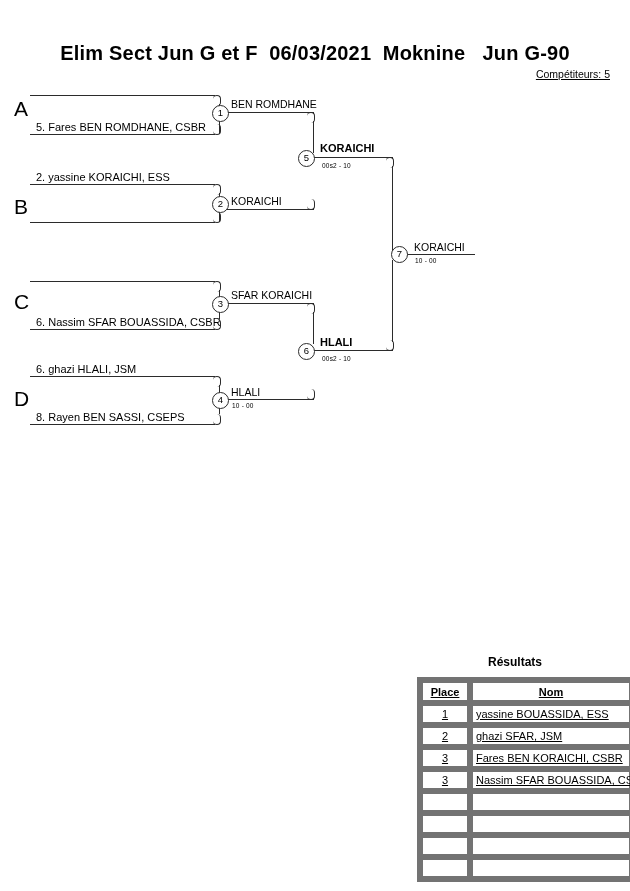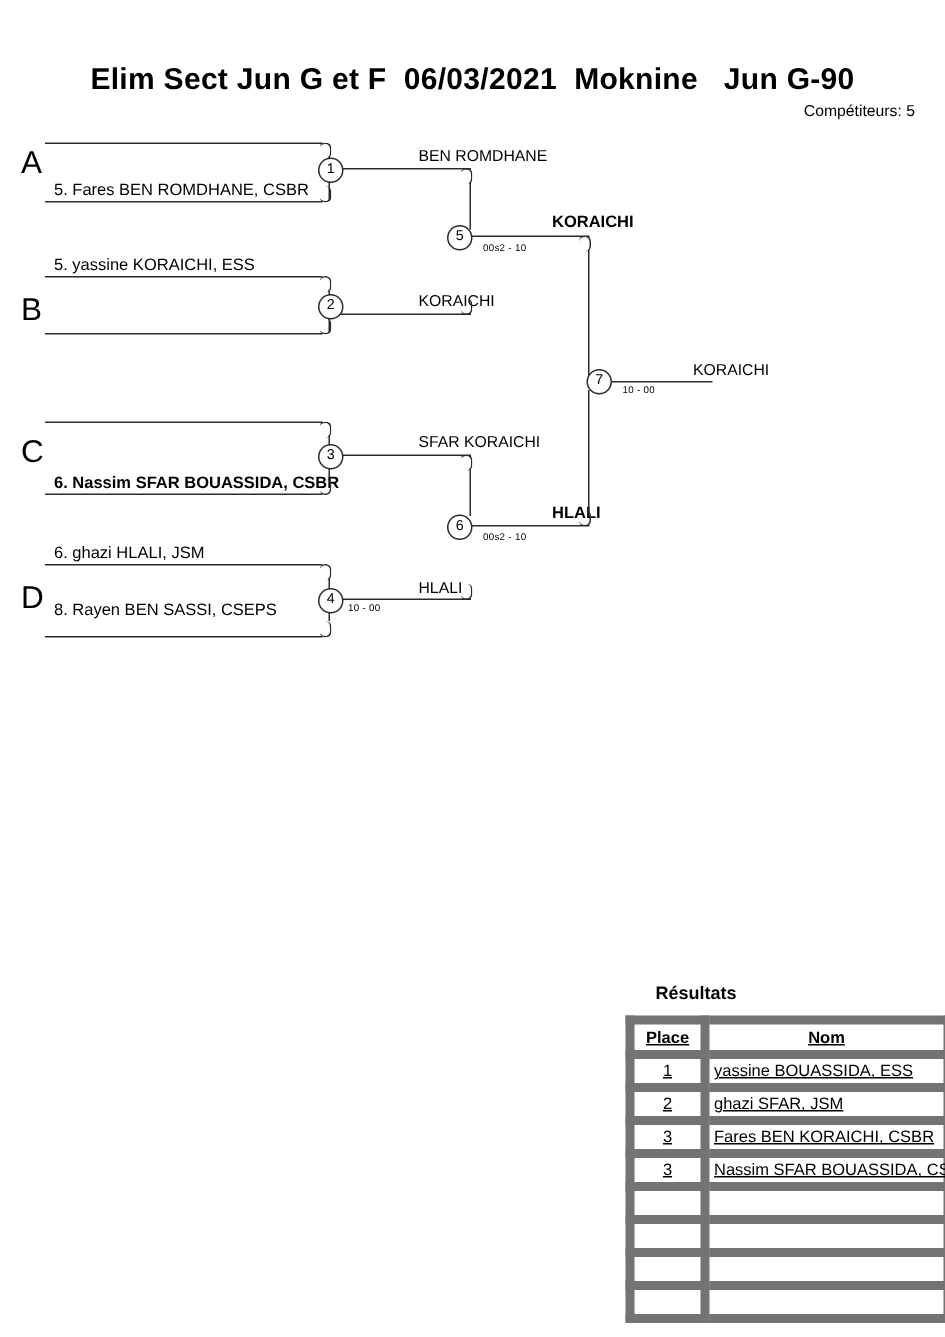--- a/index.html
+++ b/index.html
@@ -25,20 +25,21 @@
     font-size: 20px;
     font-weight: bold;
     letter-spacing: 0.2px;
     white-space: pre;
   }
   #competitors-count {
     position: absolute;
     right: 20px; top: 68px;
     font-size: 10.5px;
     text-align: right;
+    text-decoration: underline;
   }
 
   
   .hline {
     position: absolute;
     height: 0;
     border-top: 1.6px solid #2b2b2b;
   }
   .vline {
     position: absolute;
@@ -79,37 +80,37 @@
     line-height: 14px;
     text-align: center;
     z-index: 5;
   }
 
   .winner-name {
     position: absolute;
     font-size: 10.5px;
     white-space: nowrap;
     line-height: 1;
-    margin-left: 48px;
   }
   .winner-name.bold { font-weight: bold; font-size: 11px; }
 
   .score {
     position: absolute;
     font-size: 6.5px;
     white-space: nowrap;
     line-height: 1;
     letter-spacing: 0.2px;
   }
 
   
   #results-title {
     position: absolute;
-    left: 437px; top: 655px;
+    left: 421px; top: 655px;
     width: 188px;
+    text-align: center;
     font-size: 12px;
     font-weight: bold;
   }
   #results-table {
     position: absolute;
     left: 417px; top: 677px;
     border-collapse: collapse;
     table-layout: fixed;
     width: 188px;
     border: 1.6px solid #000;
@@ -150,50 +151,50 @@
 <div class="player-label" style="left:36px; top:122px;text-align:right;">5. Fares BEN ROMDHANE, CSBR</div>
 <div class="hline" style="left:30px; top:134px; width:185px;"></div>
 <div class="corner c-br" style="left:213px; top:124px; width:7px; height:10px;"></div>
 
 <div class="match-circle" style="left:212px; top:105px;">1</div>
 <div class="winner-name" style="left:231px; top:99px;">BEN ROMDHANE</div>
 <div class="hline" style="left:227px; top:112px; width:87px;"></div>
 <div class="corner c-tr" style="left:307px; top:112px; width:7px; height:10px;"></div>
 <div class="vline" style="left:313px; top:121px; height:32px;"></div>
 
-<div class="player-label" style="left:36px; top:172px;">5. yassine KORAICHI, ESS</div>
+<div class="player-label" style="left:36px; top:172px;">2. yassine KORAICHI, ESS</div>
 <div class="hline" style="left:30px; top:184px; width:185px;"></div>
 <div class="corner c-tr" style="left:213px; top:184px; width:7px; height:10px;"></div>
 <div class="vline" style="left:219px; top:193px; height:29px;"></div>
 <div class="hline" style="left:30px; top:222px; width:185px;"></div>
 <div class="corner c-br" style="left:213px; top:212px; width:7px; height:10px;"></div>
 
 <div class="match-circle" style="left:212px; top:196px;">2</div>
 <div class="winner-name" style="left:231px; top:196px;">KORAICHI</div>
 <div class="hline" style="left:227px; top:209px; width:87px;"></div>
 <div class="corner c-br" style="left:307px; top:199px; width:7px; height:10px;"></div>
 
 <div class="hline" style="left:30px; top:281px; width:185px;"></div>
 <div class="corner c-tr" style="left:213px; top:281px; width:7px; height:10px;"></div>
 <div class="vline" style="left:219px; top:290px; height:29px;"></div>
-<div class="player-label" style="left:36px; top:317px;font-weight:bold;">6. Nassim SFAR BOUASSIDA, CSBR</div>
+<div class="player-label" style="left:36px; top:317px;">6. Nassim SFAR BOUASSIDA, CSBR</div>
 <div class="hline" style="left:30px; top:329px; width:185px;"></div>
 <div class="corner c-br" style="left:213px; top:319px; width:7px; height:10px;"></div>
 
 <div class="match-circle" style="left:212px; top:296px;">3</div>
 <div class="winner-name" style="left:231px; top:290px;">SFAR KORAICHI</div>
 <div class="hline" style="left:227px; top:303px; width:87px;"></div>
 <div class="corner c-tr" style="left:307px; top:303px; width:7px; height:10px;"></div>
 <div class="vline" style="left:313px; top:312px; height:32px;"></div>
 
 <div class="player-label" style="left:36px; top:364px;">6. ghazi HLALI, JSM</div>
 <div class="hline" style="left:30px; top:376px; width:185px;"></div>
 <div class="corner c-tr" style="left:213px; top:376px; width:7px; height:10px;"></div>
 <div class="vline" style="left:219px; top:385px; height:29px;"></div>
-<div class="player-label" style="left:36px; top:402px;">8. Rayen BEN SASSI, CSEPS</div>
+<div class="player-label" style="left:36px; top:412px;">8. Rayen BEN SASSI, CSEPS</div>
 <div class="hline" style="left:30px; top:424px; width:185px;"></div>
 <div class="corner c-br" style="left:213px; top:414px; width:7px; height:10px;"></div>
 
 <div class="match-circle" style="left:212px; top:392px;">4</div>
 <div class="winner-name" style="left:231px; top:387px;">HLALI</div>
 <div class="score" style="left:232px; top:403px;">10 - 00</div>
 <div class="hline" style="left:227px; top:399px; width:87px;"></div>
 <div class="corner c-br" style="left:307px; top:389px; width:7px; height:10px;"></div>
 
 <div class="match-circle" style="left:298px; top:150px;">5</div>

